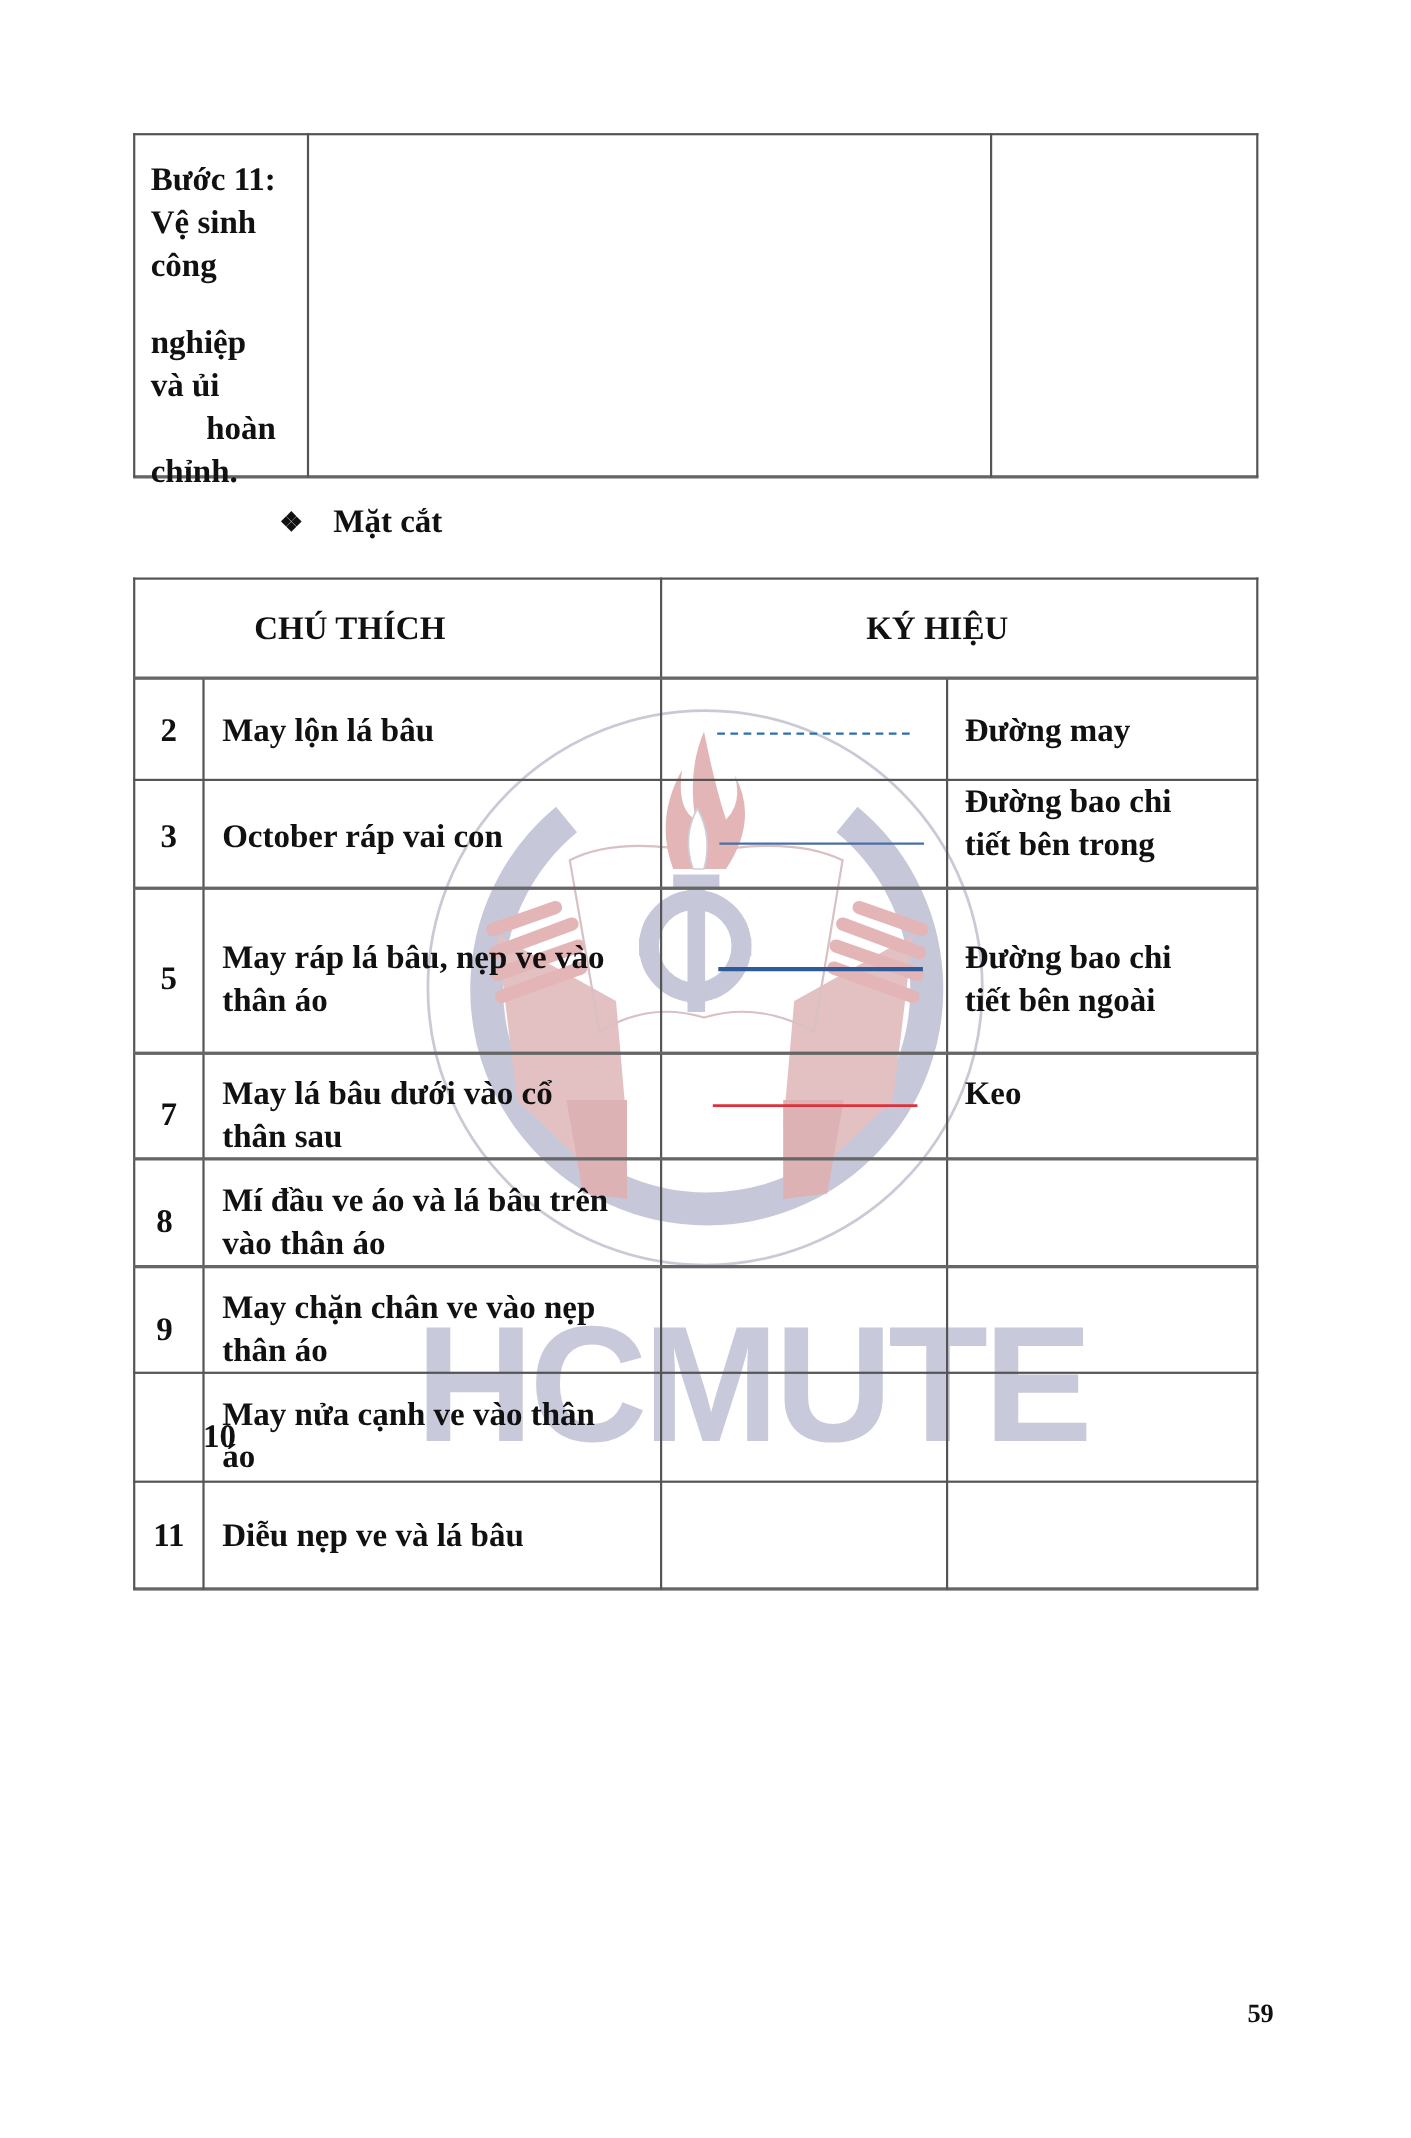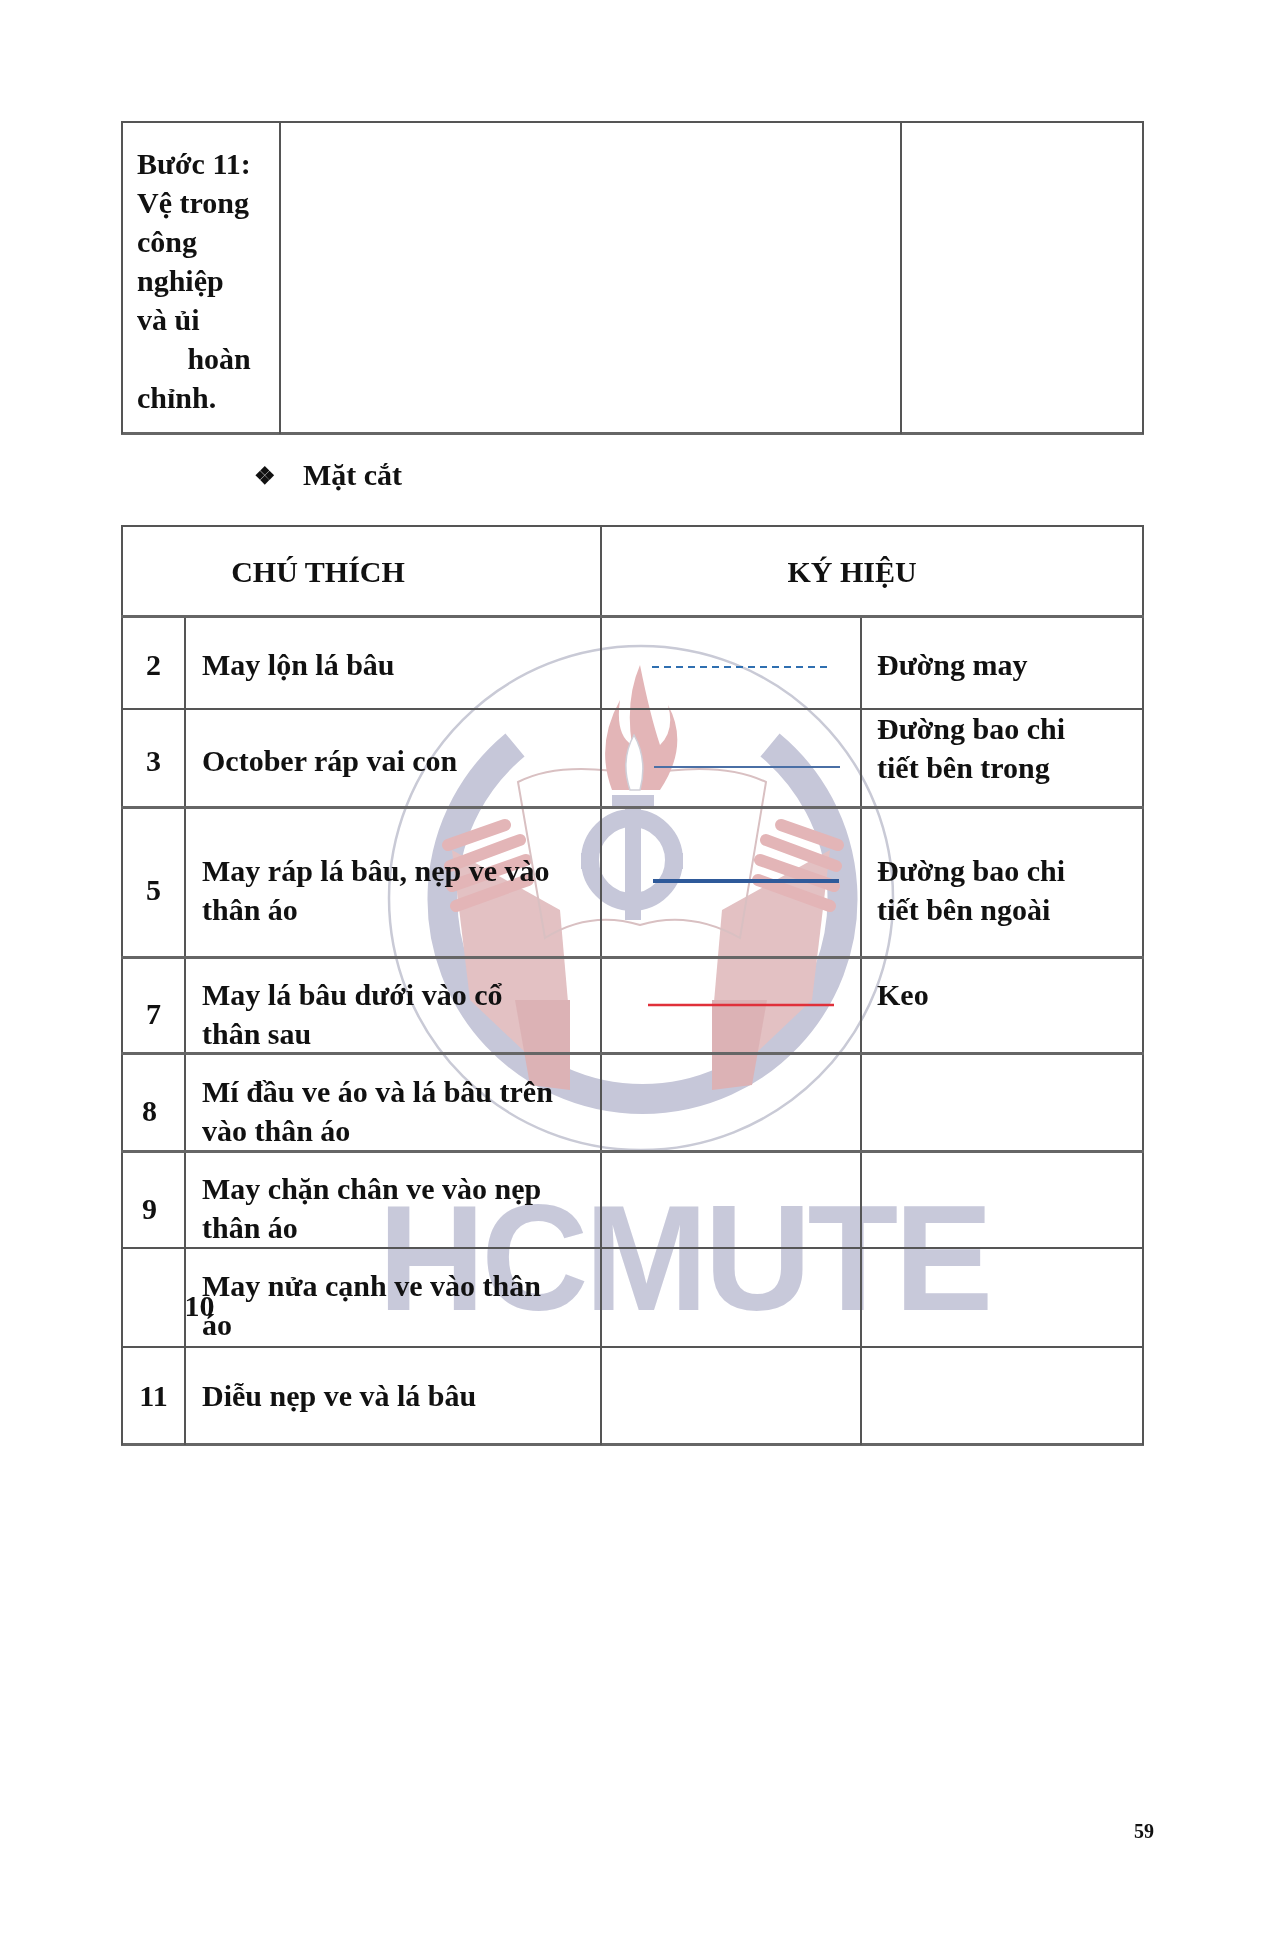--- a/index.html
+++ b/index.html
@@ -69,23 +69,23 @@
   <div>
     <div class="line" style="left:121px; top:121px; width:1023px; height:2px;"></div>
     <div class="line" style="left:121px; top:432px; width:1023px; height:3px; background:#666;"></div>
     <div class="line" style="left:121px; top:121px; width:2px; height:313px;"></div>
     <div class="line" style="left:279px; top:121px; width:2px; height:313px;"></div>
     <div class="line" style="left:900px; top:121px; width:2px; height:313px;"></div>
     <div class="line" style="left:1142px; top:121px; width:2px; height:313px;"></div>
 
     <div style="position:absolute; left:137px; top:144px;">
       <div class="txt" style="position:relative;">Bước 11:</div>
-      <div class="txt" style="position:relative;">Vệ trong</div>
+      <div class="txt" style="position:relative;">Vệ sinh</div>
       <div class="txt" style="position:relative;">công</div>
-      <div class="txt" style="position:relative;">nghiệp</div>
+      <div class="txt" style="position:relative;margin-top:31px;">nghiệp</div>
       <div class="txt" style="position:relative;">và ủi</div>
       <div class="txt" style="position:relative;text-align:right;">hoàn</div>
       <div class="txt" style="position:relative;">chỉnh.</div>
     </div>
     <div class="abs" style="left:282px; top:123px; width:617px; height:309px;"></div>
     <div class="abs" style="left:903px; top:123px; width:238px; height:309px;"></div>
   </div>
 
   <div>
     <span class="txt bold" style="left:254px; top:457px; font-size:24px;">❖</span>
@@ -174,14 +174,14 @@
       <div class="txt" style="left:202px; top:1266px;">May nửa cạnh ve vào thân</div>
       <div class="txt" style="left:202px; top:1305px;">áo</div>
     </div>
 
     <div>
       <div class="txt num" style="left:122px; top:1376px;">11</div>
       <div class="txt" style="left:202px; top:1376px;">Diễu nẹp ve và lá bâu</div>
     </div>
   </div>
 
-  <div class="txt bold" style="left:1134px; top:1812px; font-size:20px;">59</div>
+  <div class="txt bold" style="left:1134px; top:1812px; font-size:24px;">59</div>
 </div>
 
 </body></html>

